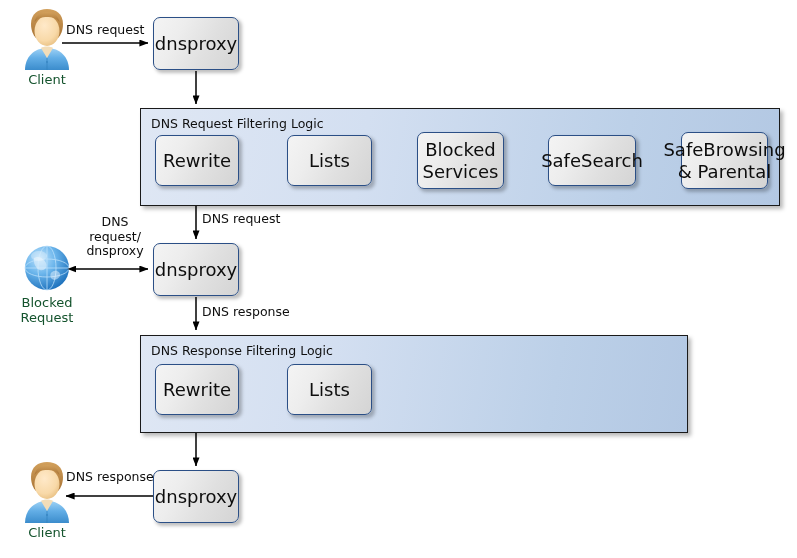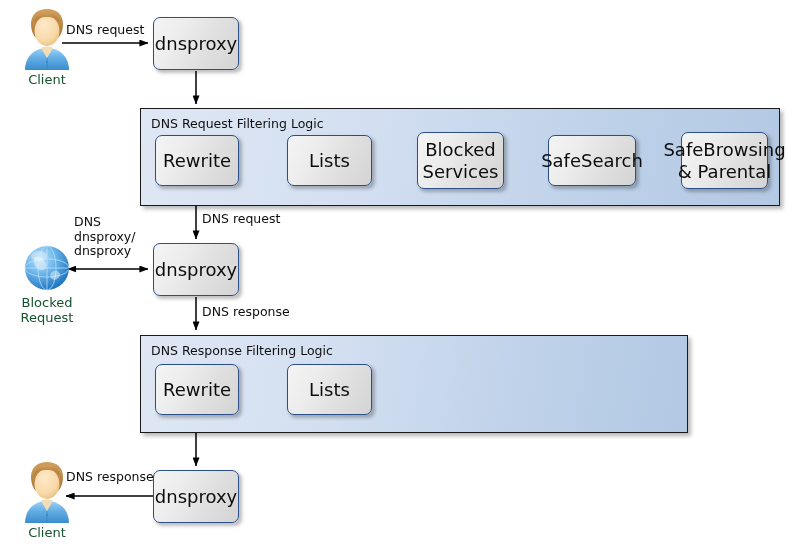--- a/index.html
+++ b/index.html
@@ -59,21 +59,21 @@
   }
   .node span { display: block; }
   
   .edge-label {
     position: absolute;
     font-size: 12.5px;
     color: #0d0d0d;
     white-space: nowrap;
     line-height: 1.16;
   }
-  .edge-label.center { text-align: left; }
+  .edge-label.center { text-align: center; }
   
   .actor-label {
     position: absolute;
     font-size: 13px;
     color: #14532d;
     text-align: center;
     line-height: 1.16;
     white-space: nowrap;
   }
 </style>
@@ -216,21 +216,21 @@
   </div>
 
   <div class="edge-label" style="left:66px; top:23px;">
     <span>DNS request</span>
   </div>
   <div class="edge-label" style="left:202px; top:212px;">
     <span>DNS request</span>
   </div>
   <div class="edge-label center" style="left:74px; top:215px; width:82px;">
     <span>DNS</span><br>
-    <span>dnsproxy/</span><br>
+    <span>request/</span><br>
     <span>dnsproxy</span>
   </div>
   <div class="edge-label" style="left:202px; top:305px;">
     <span>DNS response</span>
   </div>
   <div class="edge-label" style="left:66px; top:470px;">
     <span>DNS response</span>
   </div>
 
   <div class="actor-label" style="left:17px; top:72px; width:60px;">

